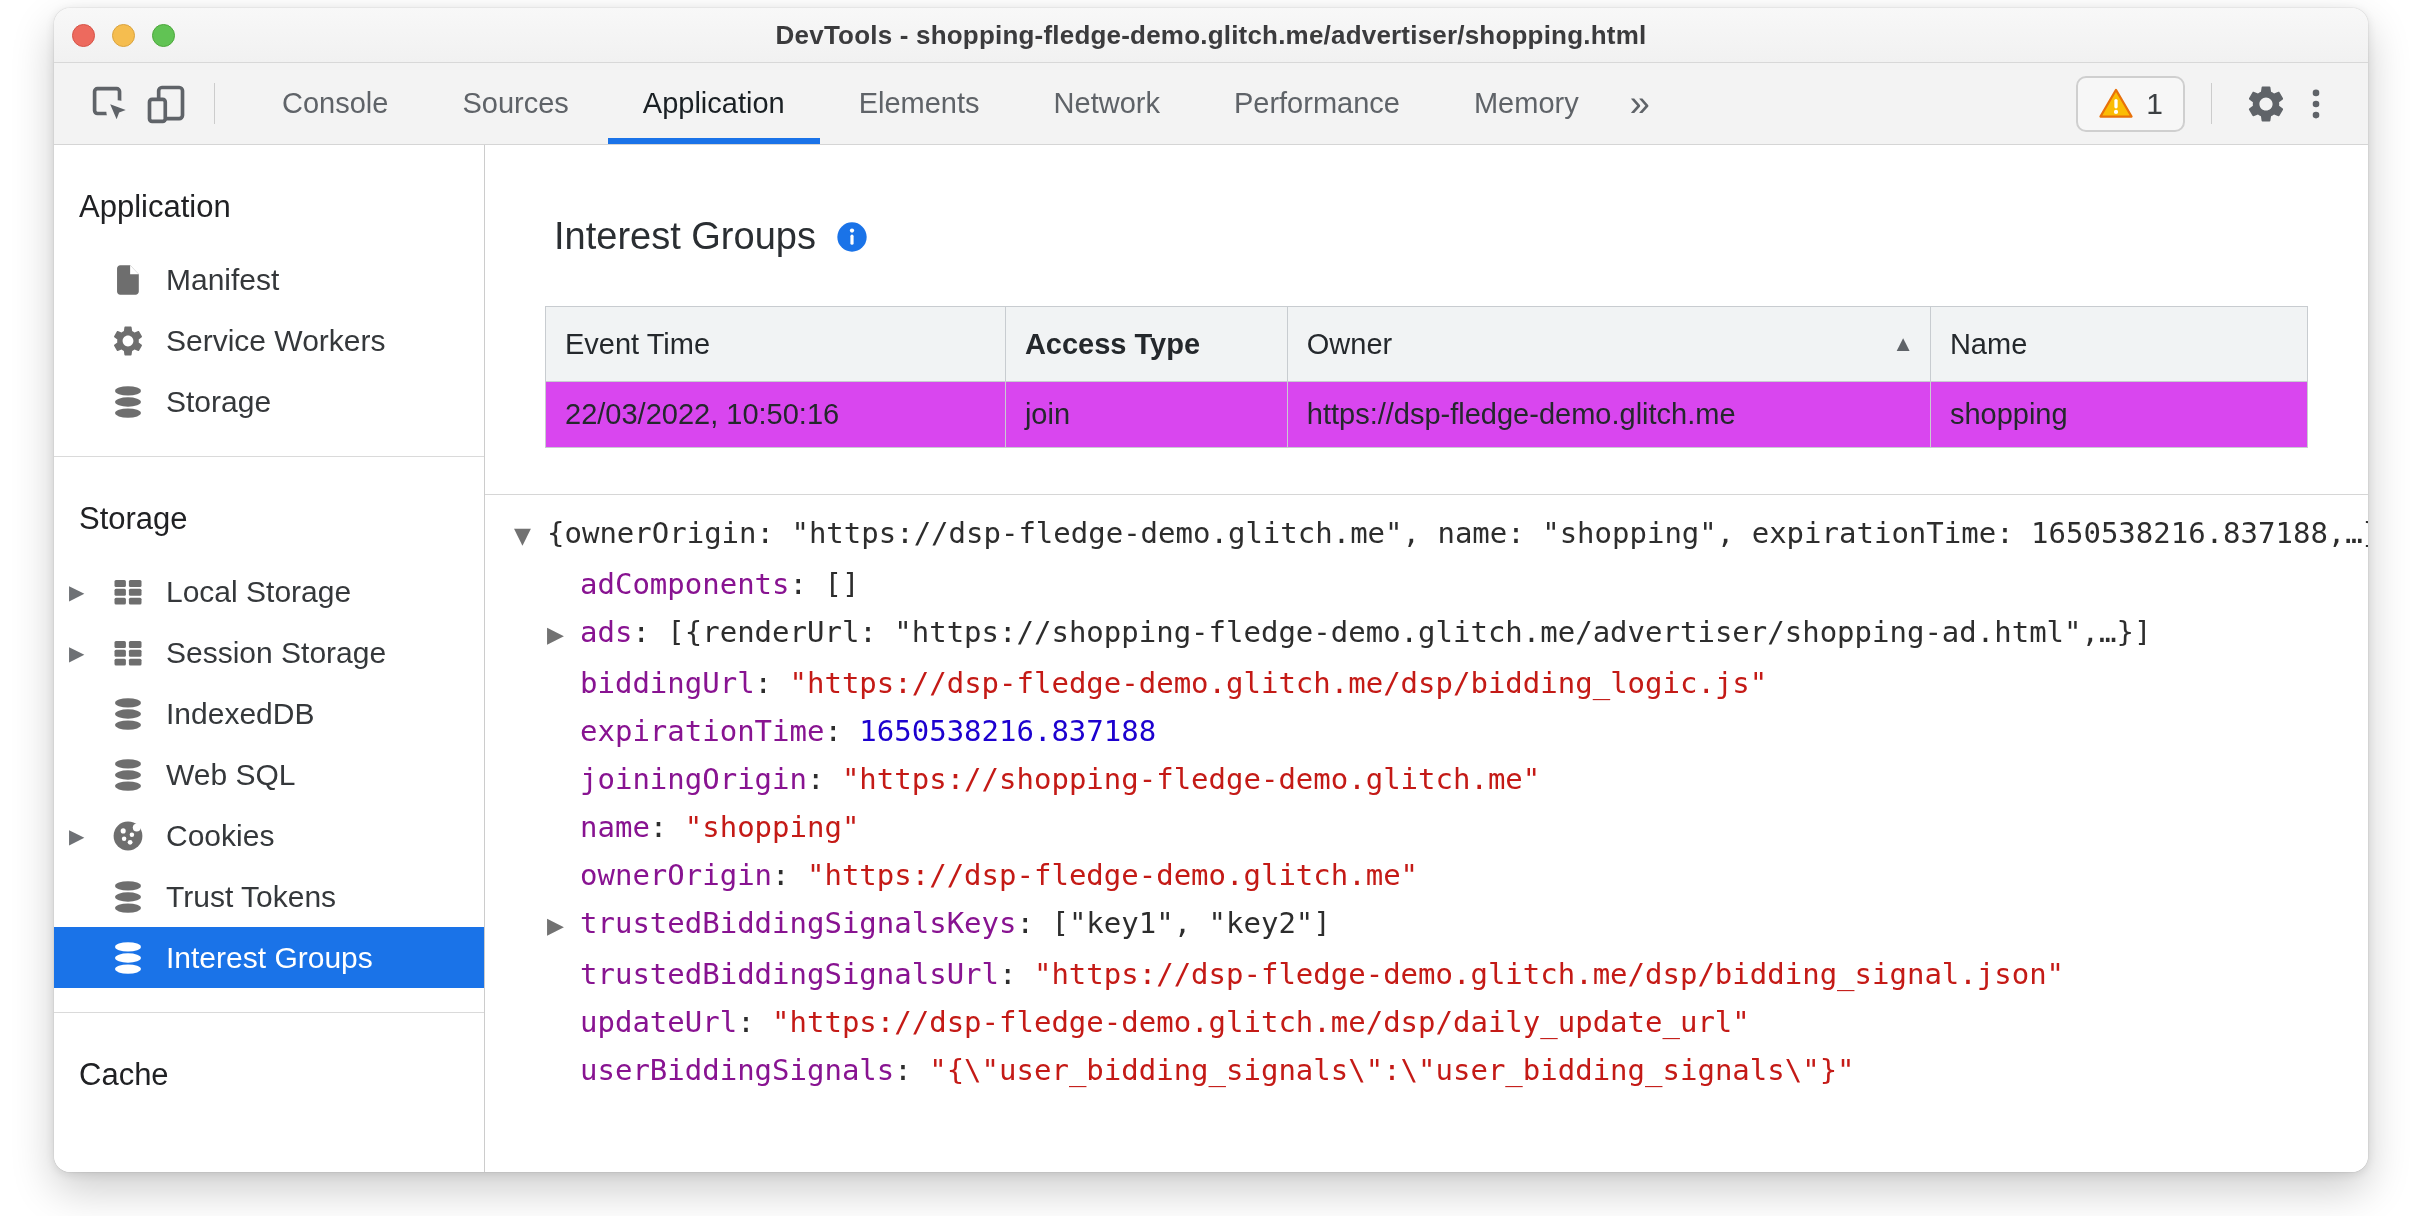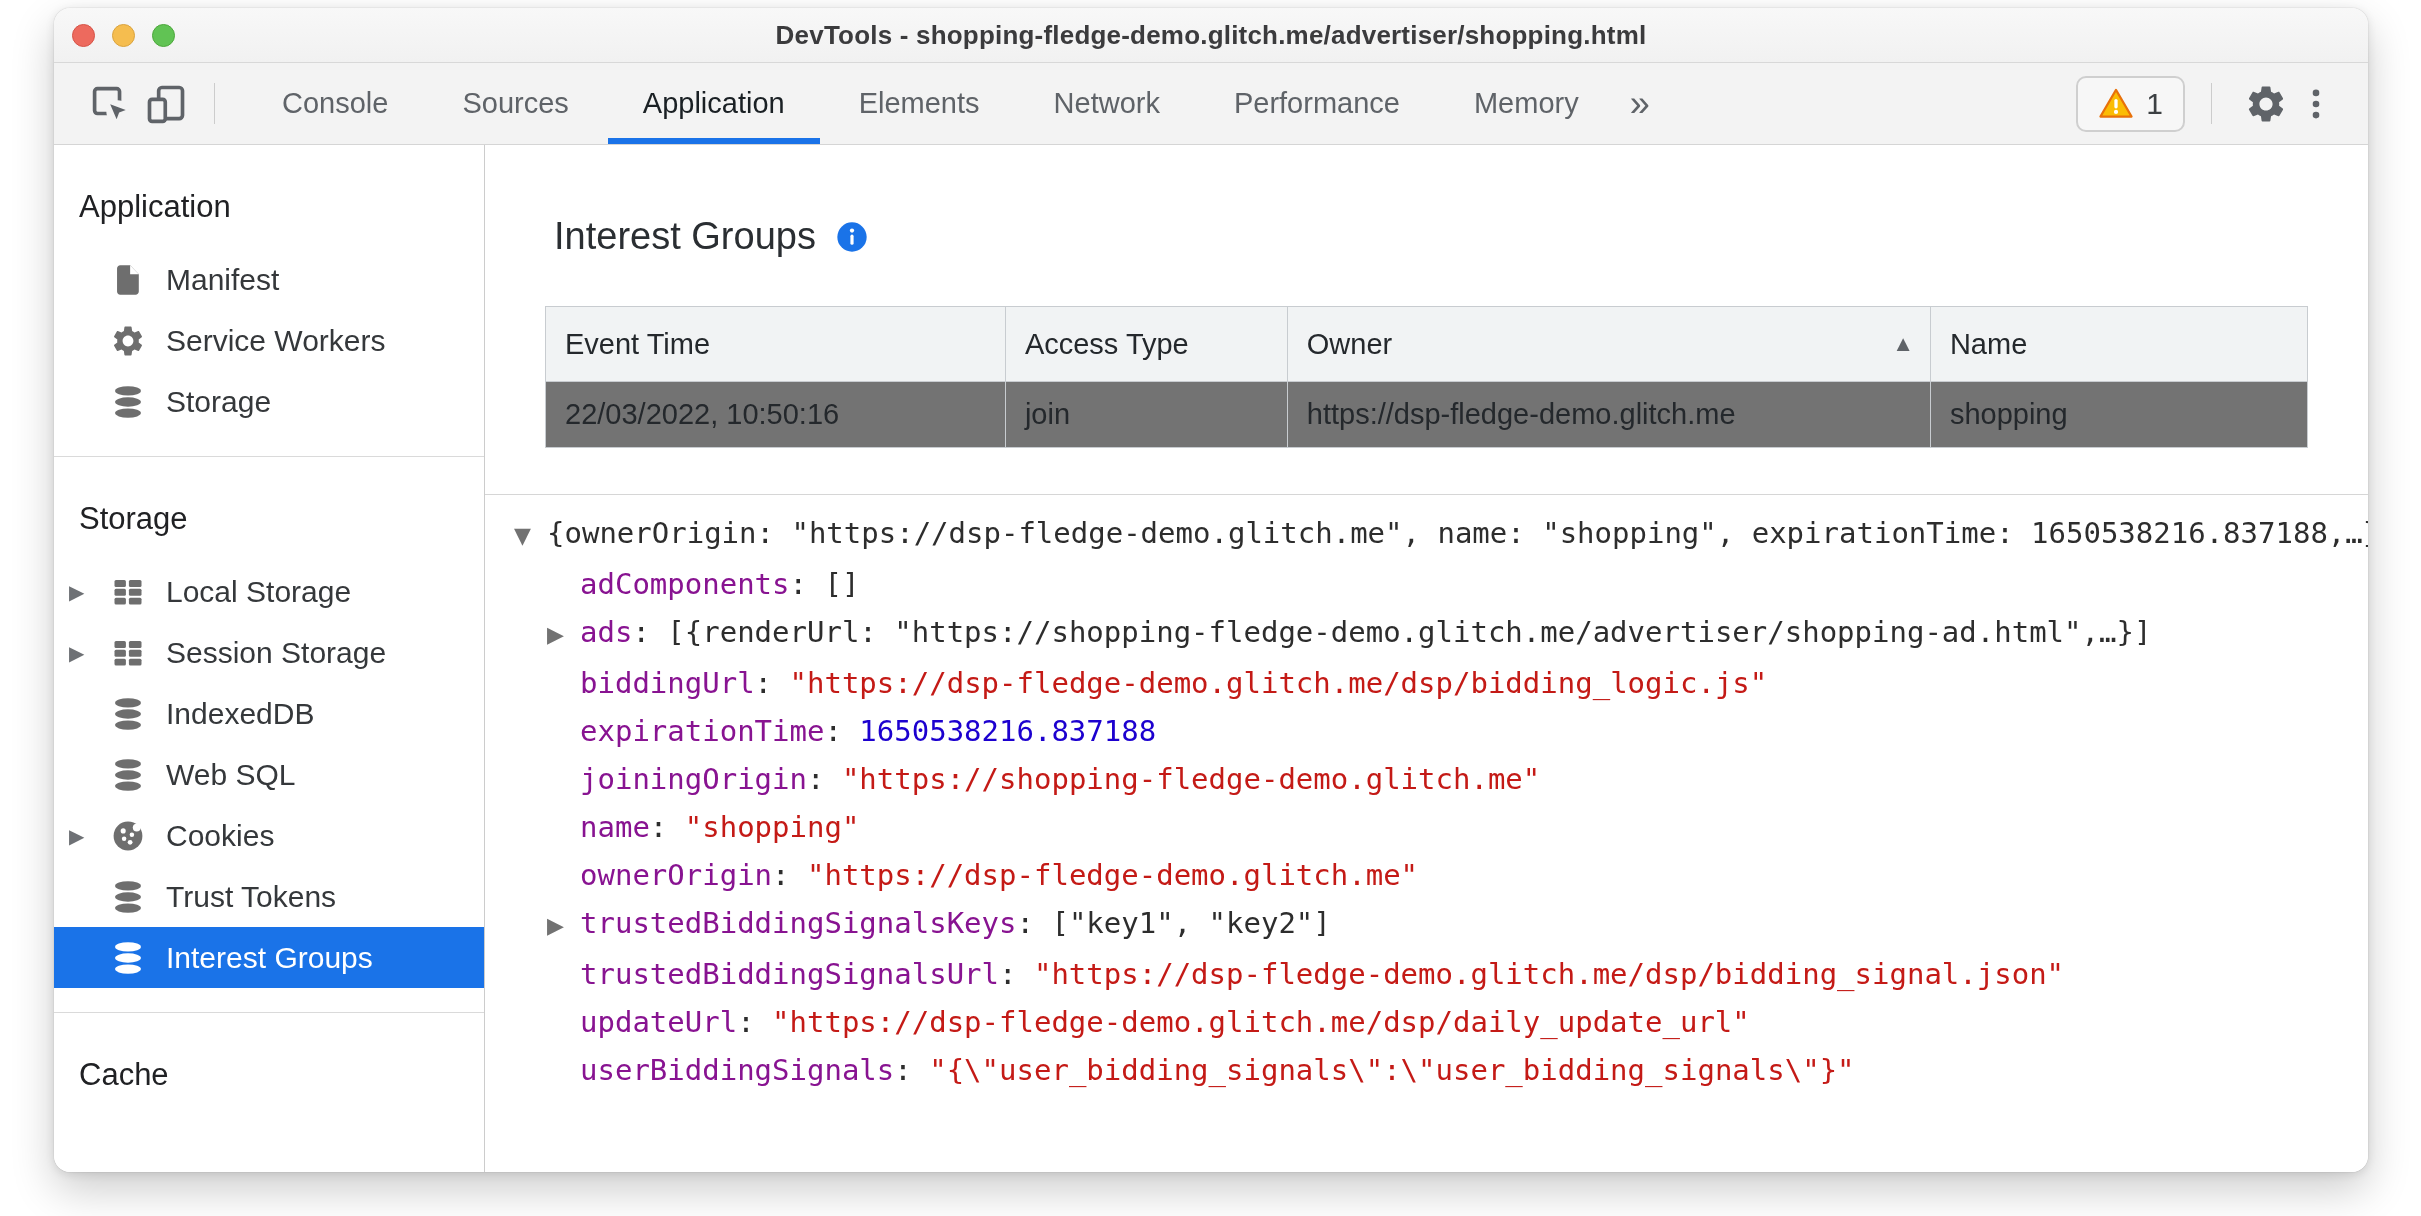--- a/index.html
+++ b/index.html
@@ -97,23 +97,23 @@
   .info-icon svg { width: 32px; height: 32px; }
 
   .grid-wrap { margin: 48px 60px 0 60px; }
   table.datagrid { width: 100%; border-collapse: collapse; table-layout: fixed; }
   .datagrid th, .datagrid td {
     border: 1px solid #c8ccd0; text-align: left;
     font-weight: 400; font-size: 29px; color: #24282c;
     padding: 0 0 0 19px; white-space: nowrap; overflow: hidden;
   }
   .datagrid th { background: #f1f3f4; height: 75px; }
-  .datagrid td { background: #737373; height: 66px; }
+  .datagrid td { background: #d946ef; height: 66px; }
   .datagrid th:nth-child(1) { width: 26.1%; }
-  .datagrid th:nth-child(2) { width: 16.0%; }
+  .datagrid th:nth-child(2) { width: 16.0%; font-weight: bold; }
   .datagrid th:nth-child(3) { width: 36.5%; }
   .datagrid th:nth-child(4) { width: 21.4%; }
   .th-inner { display: flex; align-items: center; justify-content: space-between; padding-right: 16px; }
   .sort-arrow { font-size: 22px; color: #5f6368; }
 
   .split-divider { margin-top: 46px; border-top: 1px solid #d6d6d6; }
 
   
   .json-pane {
     flex: 1; overflow: hidden;

